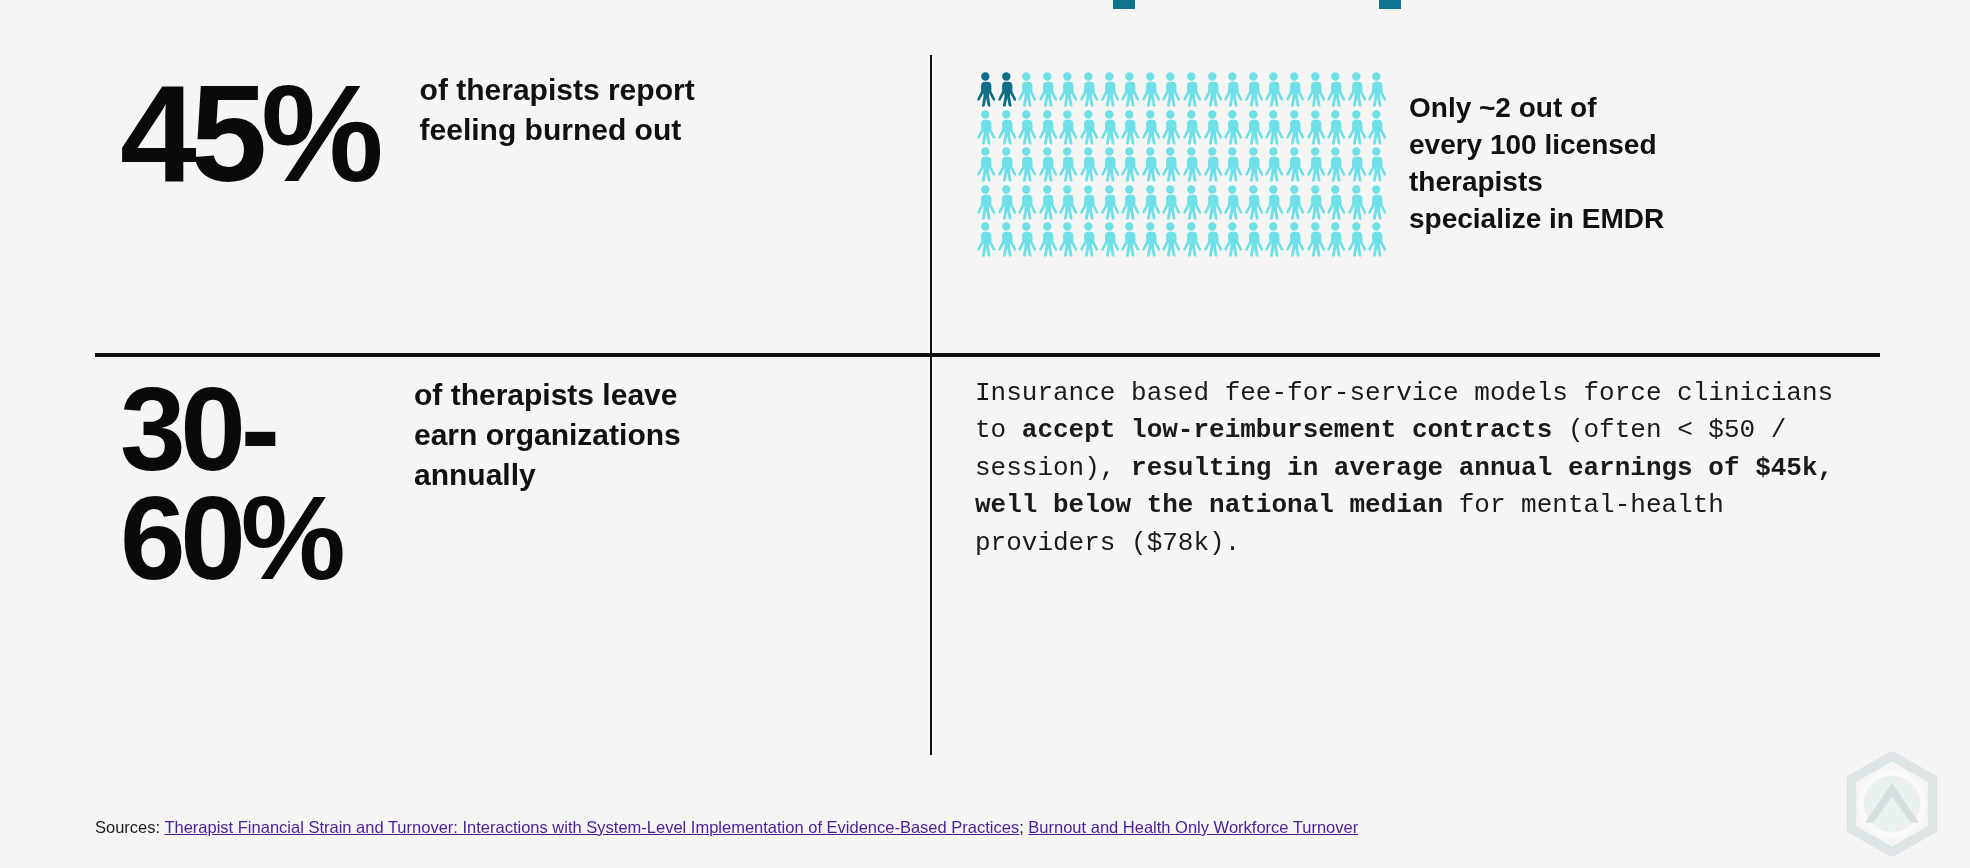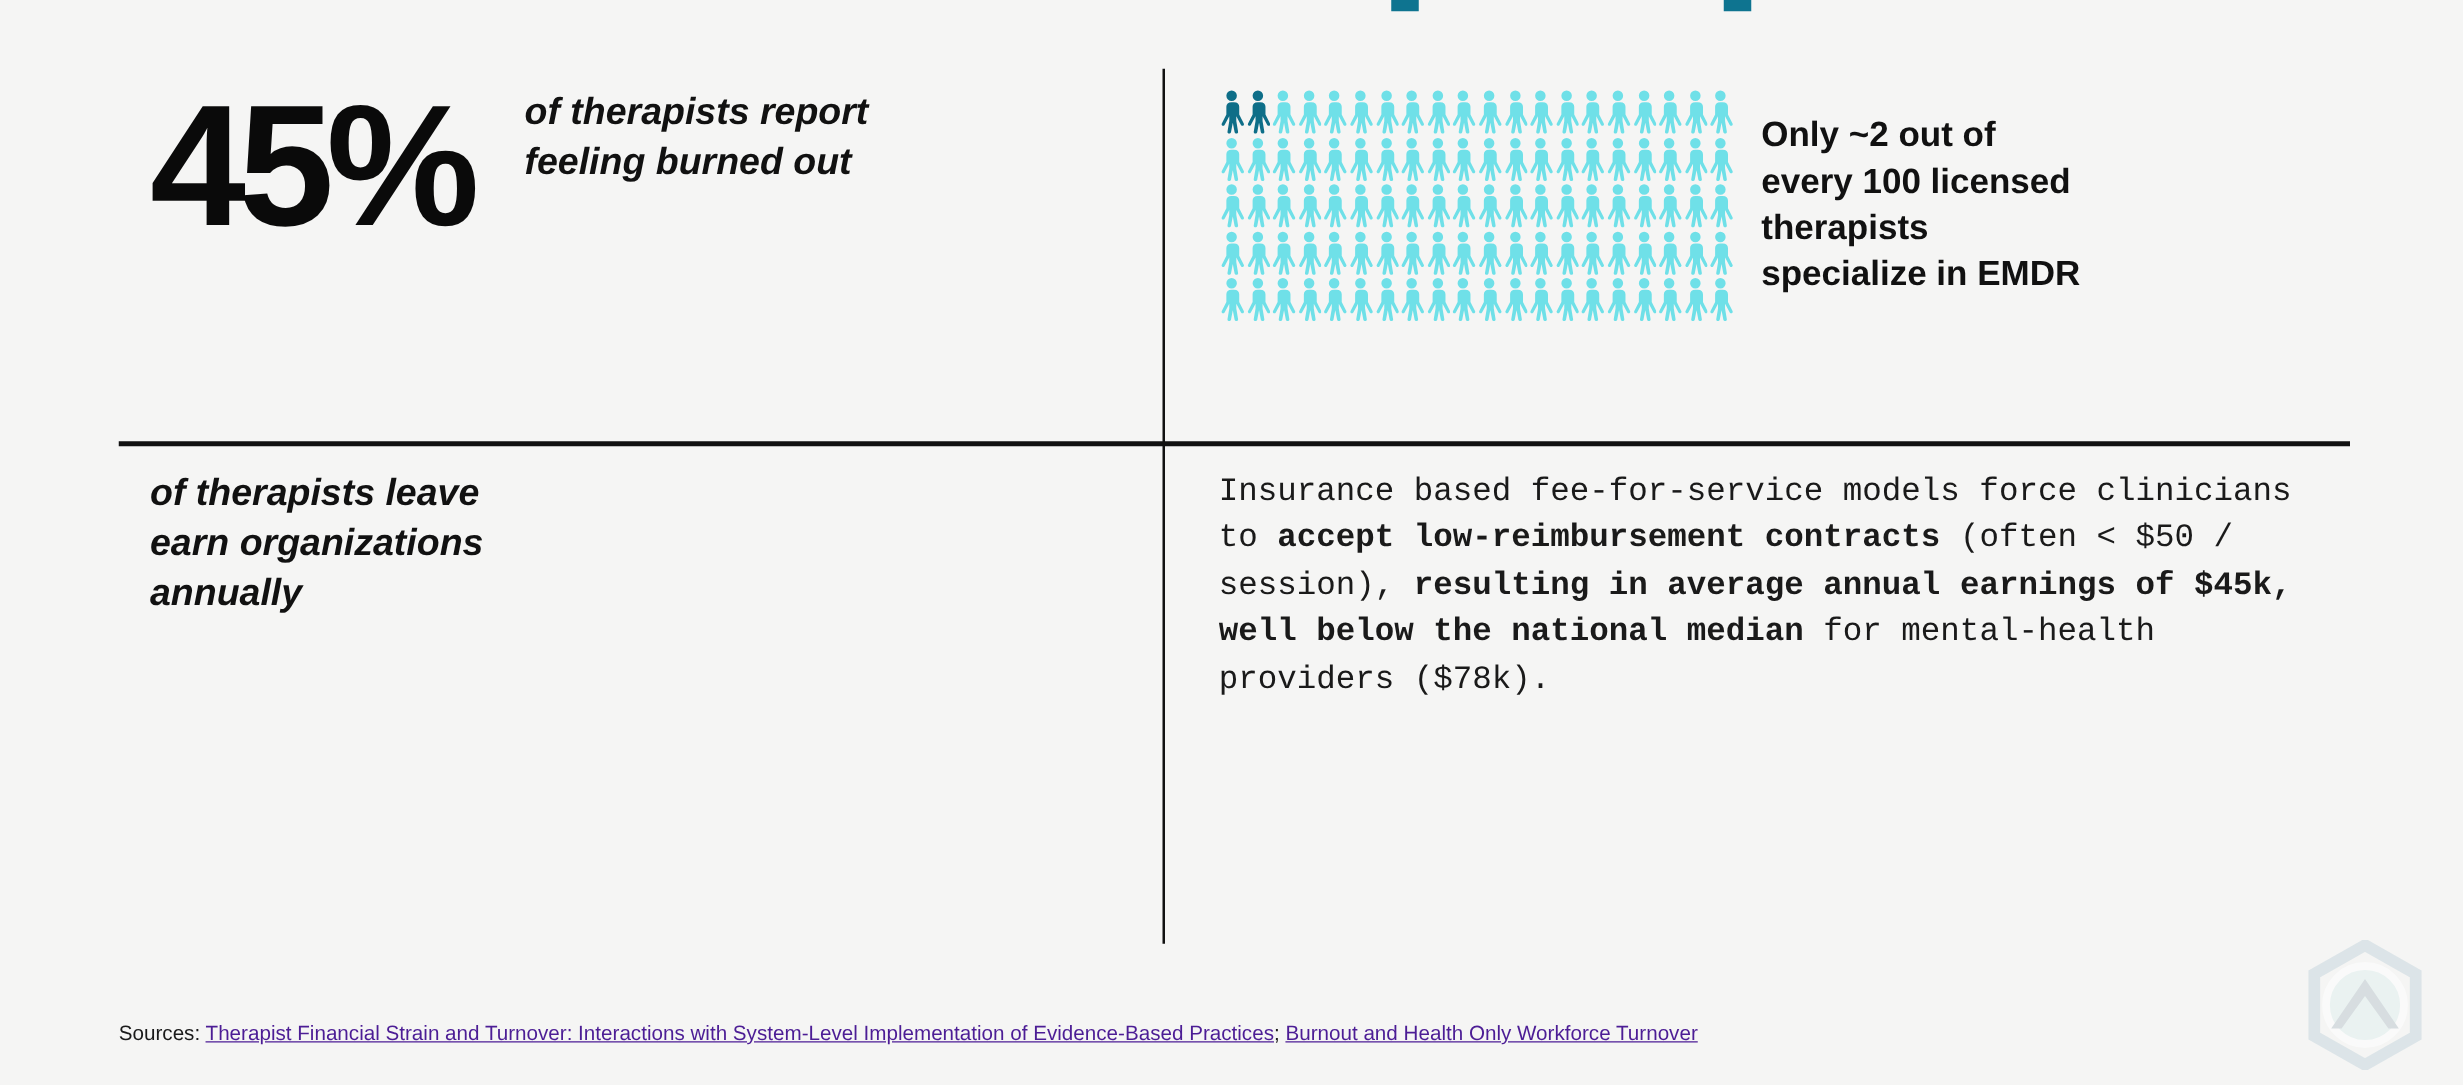--- a/index.html
+++ b/index.html
@@ -70,21 +70,20 @@
     margin-right: 44px;
     width: 250px;
   }
 
   .stat-caption {
     font-weight: 700;
     font-size: 30px;
     line-height: 1.33;
     color: #111111;
     max-width: 330px;
-    font-style: italic;
   }
 
   
   #pictogram-block {
     display: flex;
     align-items: center;
     gap: 22px;
   }
   #pictogram-grid {
     display: grid;
@@ -457,20 +456,22 @@
         </svg>
         <svg viewBox="0 0 44 80" class="person-icon">
           <path d="M31 14a9 9 0 1 1-18 0 9 9 0 0 1 18 0zM22 25c-6 0-9 3-9 8v13l-8 16c-1 3 3 5 5 2l8-15v8l-3 18c-1 4 5 5 6 1l3-16 3 16c1 4 7 3 6-1l-3-18v-8l8 15c2 3 6 1 5-2l-8-16V33c0-5-3-8-9-8z" fill="#6fe0e8"></path>
         </svg>
       </div>
     <div id="pictogram-caption">Only ~2 out of every 100 licensed therapists specialize in EMDR</div>
   </div>
 </div>
 
 <div class="quad" id="quadrant-bottom-left">
+  <div class="stat-number" id="stat-turnover-number">30-
+60%</div>
   <div class="stat-caption">of therapists leave earn organizations annually</div>
 </div>
 
 <div class="quad" id="quadrant-bottom-right">
   <div id="finance-paragraphs">
     <p><span>Insurance based fee-for-service models force clinicians to </span><b>accept low-reimbursement contracts</b><span> (often &lt; $50 / session), </span><b>resulting in average annual earnings of $45k, well below the national median</b><span> for mental-health providers ($78k).</span></p>
   </div>
 </div>
 
 <div id="sources-footer">

